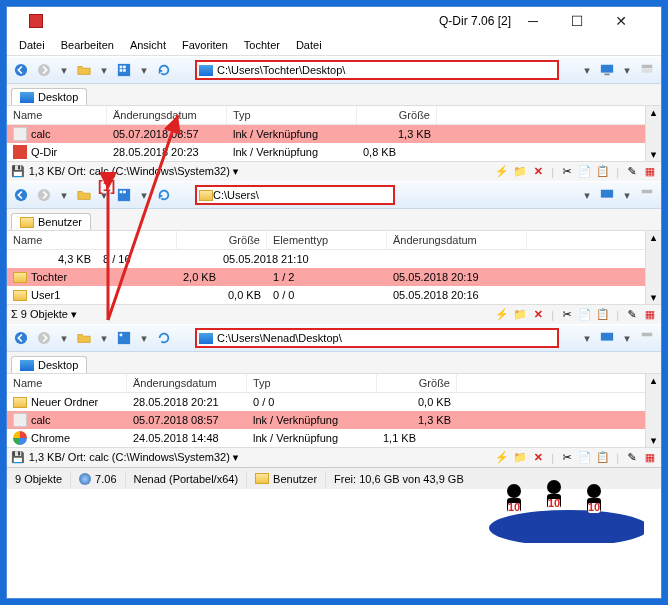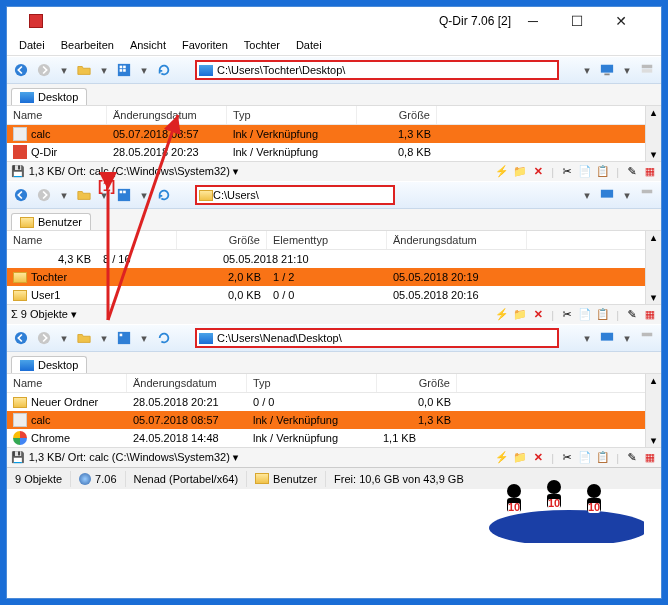--- a/index.html
+++ b/index.html
@@ -19,21 +19,21 @@
 .dd { width: 14px; height: 20px; display: flex; align-items: center; justify-content: center; color: #555; }
 .vbtns { display: flex; gap: 3px; }
 .tab-row { display: flex; align-items: flex-end; height: 22px; padding: 0 4px; background: #f5f5f5; border-bottom: 1px solid #ddd; }
 .tab { background: #fff; border: 1px solid #c8c8c8; border-bottom: none; padding: 2px 8px; display: flex; align-items: center; gap: 4px; border-radius: 3px 3px 0 0; }
 .ficon { width: 14px; height: 11px; }
 .ficon.desktop { background: linear-gradient(#4aa3e8,#1a6dd6); }
 .ficon.folder { background: linear-gradient(#ffe79a,#f0c24a); border: 1px solid #d8a62f; }
 .listhdr { display: flex; background: #fff; border-bottom: 1px solid #e8e8e8; }
 .listhdr > div { padding: 3px 6px; border-right: 1px solid #eee; color: #333; }
 .listbody { background: #fff; overflow: hidden; }
-.sel { background: #f97316; }
+.sel { background: #fca5a5; }
 .lrow { display: flex; align-items: center; height: 18px; }
 .lrow > div { padding: 1px 6px; display: flex; align-items: center; gap: 4px; }
 .statusline { display: flex; align-items: center; height: 20px; background: #f5f5f5; border-top: 1px solid #ddd; padding: 0 4px; gap: 4px; }
 .statusline .spacer { flex: 1; }
 .sicon { width: 14px; height: 14px; display: flex; align-items: center; justify-content: center; }
 .red-x { color: #d22; font-weight: bold; }
 .pane { display: flex; flex-direction: column; }
 .bottombar { display: flex; align-items: center; height: 22px; background: #f0f0f0; border-top: 1px solid #ccc; font-size: 11px; }
 .bottombar > div { padding: 2px 8px; border-right: 1px solid #ddd; display:flex; align-items:center; gap:4px; }
 .annotation-arrow { position: absolute; left: 98px; top: 110px; pointer-events: none; }
@@ -156,21 +156,21 @@
             <div style="width:100px">
                 <span style="width:14px;height:14px;background:#d43;display:inline-block"></span>
                 <span>Q-Dir</span>
               </div>
             <div style="width:120px">
                 <span>28.05.2018 20:23</span>
               </div>
             <div style="width:130px">
                 <span>lnk / Verknüpfung</span>
               </div>
-            <div style="width:80px;justify-content:flex-end">
+            <div style="width:80px;justify-content:flex-start">
                 <span>0,8 KB</span>
               </div>
           </div>
         </div>
       </div>
       <div class="scrollbar-v">
           <span>▴</span>
           <span>▾</span>
         </div>
     </div>
@@ -268,21 +268,21 @@
               </div>
             <div style="width:140px">
                 <span>05.05.2018 21:10</span>
               </div>
           </div>
           <div class="lrow sel">
             <div style="width:170px">
                 <div class="ficon folder"></div>
                 <span>Tochter</span>
               </div>
-            <div style="width:90px;justify-content:flex-end">
+            <div style="width:90px;">
                 <span>2,0 KB</span>
               </div>
             <div style="width:120px">
                 <span>1 / 2</span>
               </div>
             <div style="width:140px">
                 <span>05.05.2018 20:19</span>
               </div>
           </div>
           <div class="lrow">

